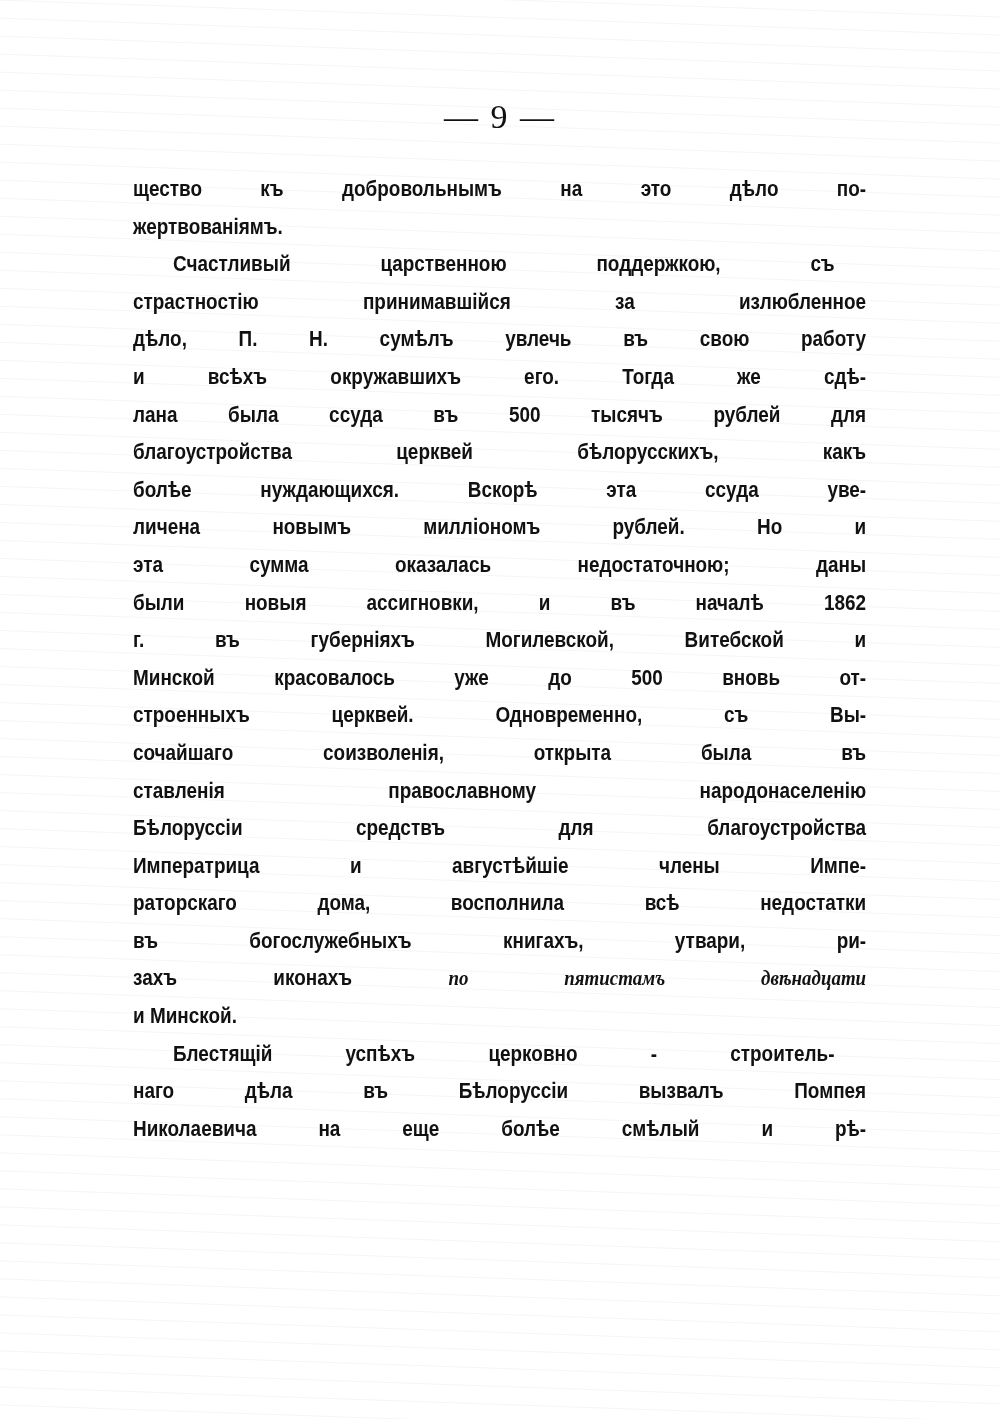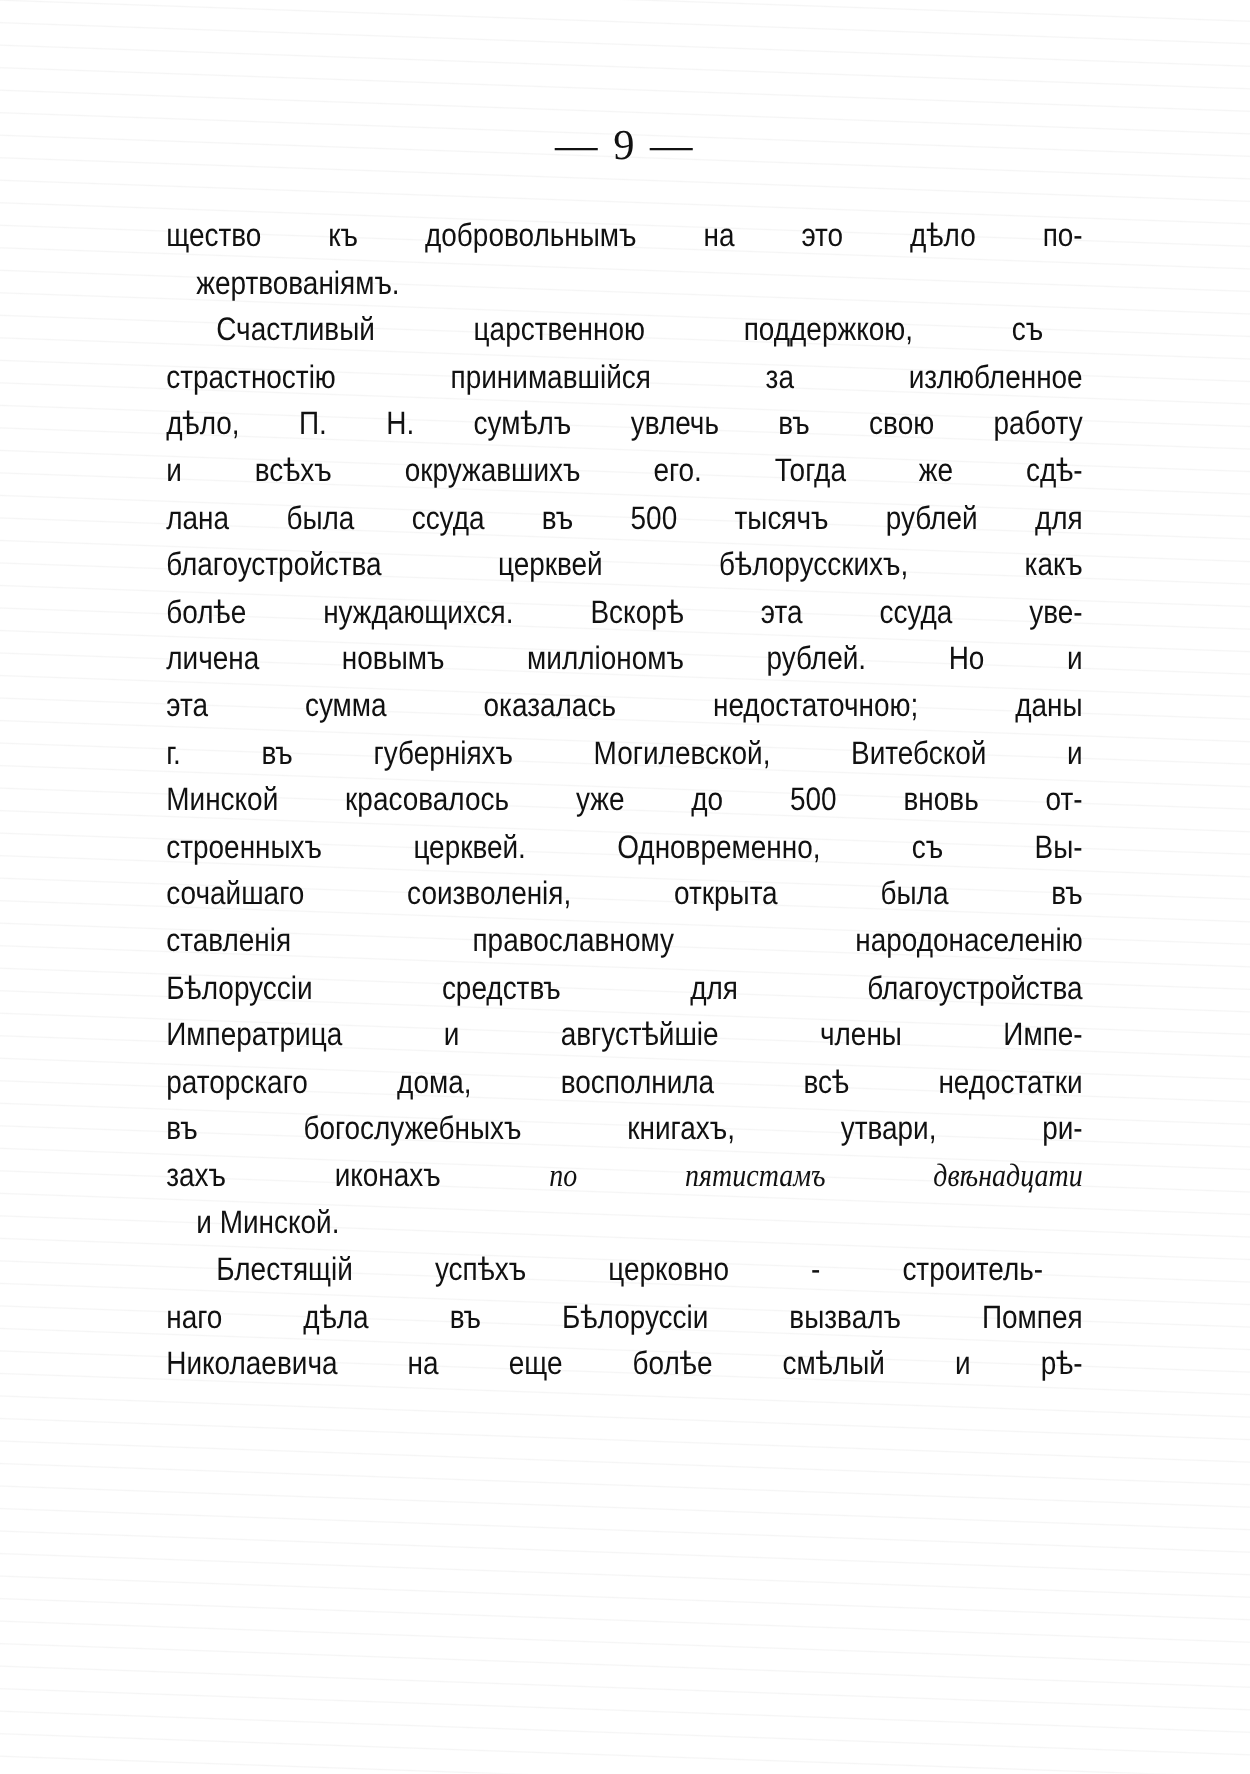--- a/index.html
+++ b/index.html
@@ -41,30 +41,30 @@
     }
     .text-block {
       position: absolute;
       left: 133px;
       top: 170px;
       width: 733px;
     }
     .line {
       height: 37.6px;
       line-height: 37.6px;
-      font-size: 26px;
+      font-size: 22px;
       white-space: nowrap;
       text-align: justify;
       text-align-last: justify;
       font-family: "Liberation Sans Narrow", "Liberation Sans", "DejaVu Sans", sans-serif;
       transform-origin: left center;
+      font-weight: bold;
     }
     .line.last {
       text-align-last: left;
-      margin-left: 24px;
     }
     .line.indent {
       padding-left: 40px;
       box-sizing: border-box;
     }
     .line .it {
       font-style: italic;
       font-family: "Liberation Serif", "DejaVu Serif", serif;
     }
     .cond {
@@ -111,20 +111,23 @@
     <div class="line">
         <span class="cond">болѣе нуждающихся. Вскорѣ эта ссуда уве-</span>
       </div>
     <div class="line">
         <span class="cond">личена новымъ милліономъ  рублей. Но  и</span>
       </div>
     <div class="line">
         <span class="cond">эта сумма оказалась  недостаточною; даны</span>
       </div>
     <div class="line">
+        <span class="cond">были новыя ассигновки,  и въ началѣ 1862</span>
+      </div>
+    <div class="line">
         <span class="cond">г. въ губерніяхъ Могилевской, Витебской и</span>
       </div>
     <div class="line">
         <span class="cond">Минской красовалось уже до 500 вновь от-</span>
       </div>
     <div class="line">
         <span class="cond">строенныхъ церквей. Одновременно, съ Вы-</span>
       </div>
     <div class="line">
         <span class="cond">сочайшаго соизволенія,  открыта была  въ</span>

